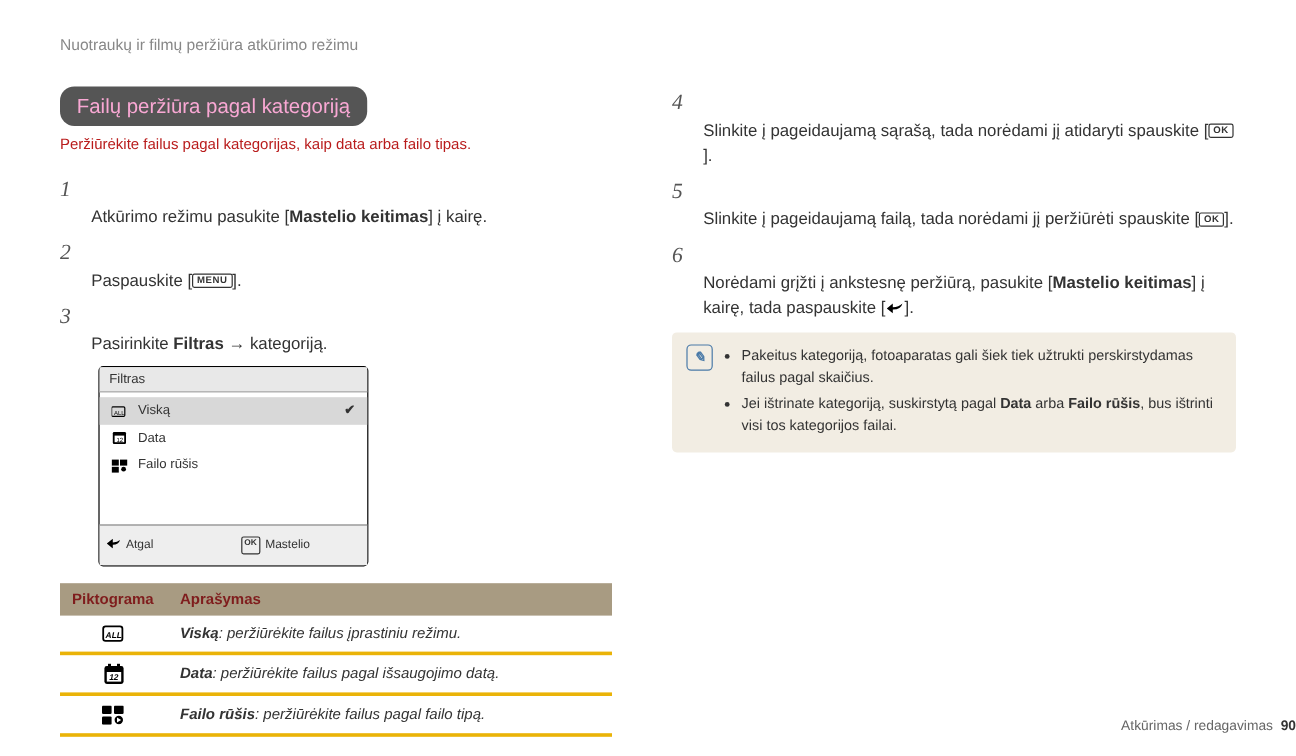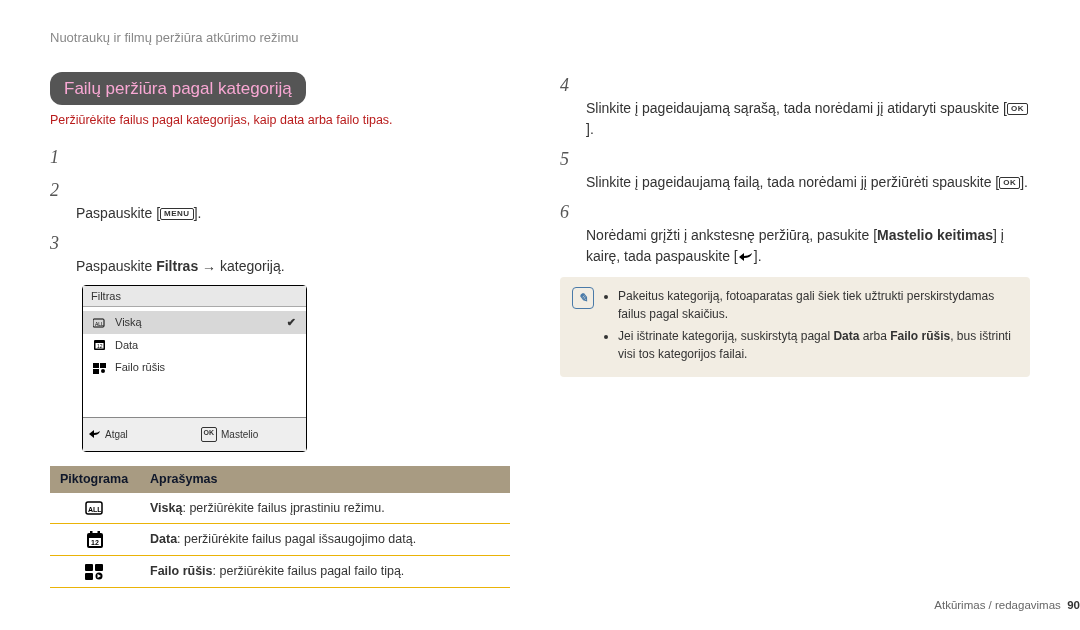--- a/index.html
+++ b/index.html
@@ -130,28 +130,29 @@
     line-height:10px;
     font-weight:bold;
   }
   .desc-table {
     width: 460px;
     border-collapse: collapse;
     font-size: 12.5px;
   }
   .desc-table th {
     background: #a89b82;
-    color: #0f172a;
+    color: #7f1d1d;
     text-align: left;
     padding: 4px 10px;
     font-weight: 600;
   }
   .desc-table td {
     padding: 6px 10px;
-    border-bottom: 1px solid #eab308;
+    border-bottom: 3px solid #eab308;
+    font-style: italic;
   }
   .desc-table td.icon-cell {
     text-align: center;
     width: 70px;
   }
   .svg-icon {
     display:inline-block;
     vertical-align:middle;
   }
   .info-box {
@@ -203,33 +204,36 @@
 <div class="header">Nuotraukų ir filmų peržiūra atkūrimo režimu</div>
 
 <div class="columns">
 
   <div class="col">
     <span class="section-badge">Failų peržiūra pagal kategoriją</span>
     <div class="subtext">Peržiūrėkite failus pagal kategorijas, kaip data arba failo tipas.</div>
 
     <div class="step">
       <div class="step-num">1</div>
+      <div class="step-body">
+        <span>Atkūrimo režimu pasukite [</span><span class="bold">Mastelio keitimas</span><span>] į kairę.</span>
+      </div>
     </div>
 
     <div class="step">
       <div class="step-num">2</div>
       <div class="step-body">
         <span>Paspauskite [</span><span class="ui-btn-box">MENU</span><span>].</span>
       </div>
     </div>
 
     <div class="step">
       <div class="step-num">3</div>
       <div class="step-body">
-        <span>Paspauskite </span><span class="bold">Filtras</span><span> → kategoriją.</span>
+        <span>Pasirinkite </span><span class="bold">Filtras</span><span> → kategoriją.</span>
       </div>
     </div>
 
     
     <div class="screen-shot">
       <div class="ss-title">Filtras</div>
       <div class="ss-items">
         <div class="ss-item sel">
           <span class="ss-icon">
             <svg width="14" height="12" viewBox="0 0 14 12">

